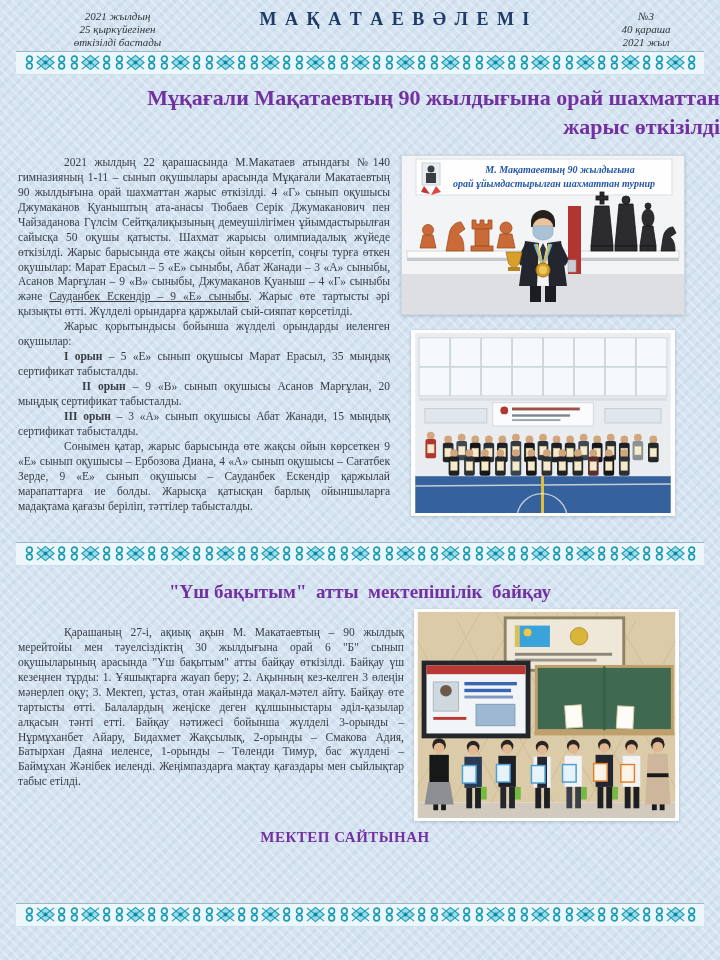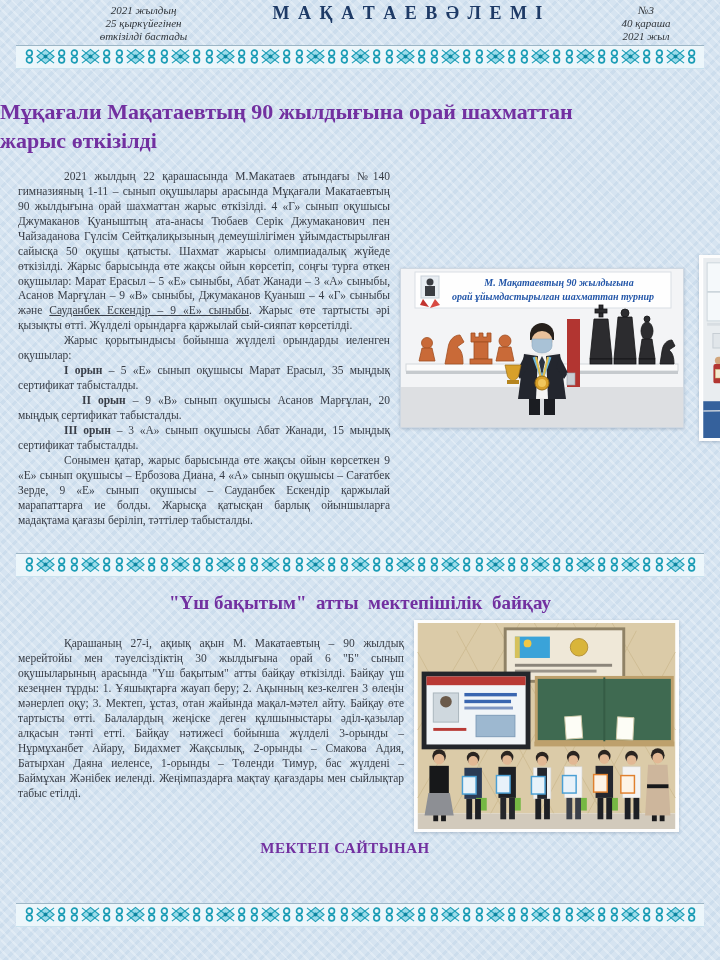--- a/index.html
+++ b/index.html
@@ -13,21 +13,21 @@
     display:flex; flex-direction:column;
     background-color:#d6e4f1;
     background-image:
       repeating-linear-gradient(45deg, rgba(255,255,255,.28) 0 2px, rgba(255,255,255,0) 2px 7px),
       repeating-linear-gradient(-45deg, rgba(168,196,221,.22) 0 3px, rgba(168,196,221,0) 3px 9px);
   }
 
   
   .masthead {
     display:grid; grid-template-columns:175px 1fr 120px;
-    align-items:start; padding:2px 14px 0 30px;margin-left:26px;
+    align-items:start; padding:8px 14px 0 30px;
   }
   .mast-note { font-style:italic; font-size:11px; text-align:center; line-height:1.18; color:#2e3338; padding-top:2px; }
   .mast-title {
     text-align:center; font-weight:bold; font-size:18px; letter-spacing:2px;
     color:#1e3a66; padding-top:1px; white-space:nowrap;
   }
 
   
   .strip {
     margin:0 16px; padding:1px 0 2px 0;
@@ -36,39 +36,39 @@
     display:flex; justify-content:center; gap:2px; overflow:hidden;
     flex:none;
   }
   .strip svg { flex:none; display:block; }
   .strip-top { margin-top:2px; }
   .strip-mid { margin-top:26px; }
   .strip-bottom { margin-top:auto; margin-bottom:33px; }
 
   
   h1.art-title {
-    margin-top:28px; text-align:left; color:#7230a0;
+    margin-top:8px; text-align:right; color:#7230a0;
     font-size:22px; line-height:1.32; font-weight:bold;
   }
   h1.art-title span { display:block; }
   h2.art-title {
     margin-top:15px; text-align:center; color:#7230a0;
     font-size:19px; font-weight:bold; white-space:pre-wrap;
   }
 
   
   .article { display:flex; padding:0 18px; margin-top:14px; gap:10px; }
   .col-text { width:372px; flex:none; }
   .col-text p, .col-text2 {
     font-size:11.5px; line-height:1.3; text-align:justify; color:#383d46;
   }
   .indent { text-indent:46px; }
   .indent2 { text-indent:64px; }
   .u { text-decoration:underline; }
-  .col-photos { width:286px; flex:none; display:flex; align-items:center; gap:15px; }
+  .col-photos { width:286px; flex:none; display:flex; flex-direction:column; align-items:center; gap:15px; }
   figure.photo { background:#fff; box-shadow:0 1px 3px rgba(40,60,90,.25); }
   figure.photo svg { display:block; }
   .ph1 { border:1px solid #cfd8e2; }
   .ph2, .ph3 { border:3px solid #fdfdfd; }
   .a2 .col-text2 { width:386px; flex:none;margin-top:8px; }
   .a2 figure { margin-top:-8px; }
 
   .byline {
     margin:8px 30px 0 0; text-align:center;
     font-weight:bold; font-size:15px; color:#7230a0; letter-spacing:.5px;

